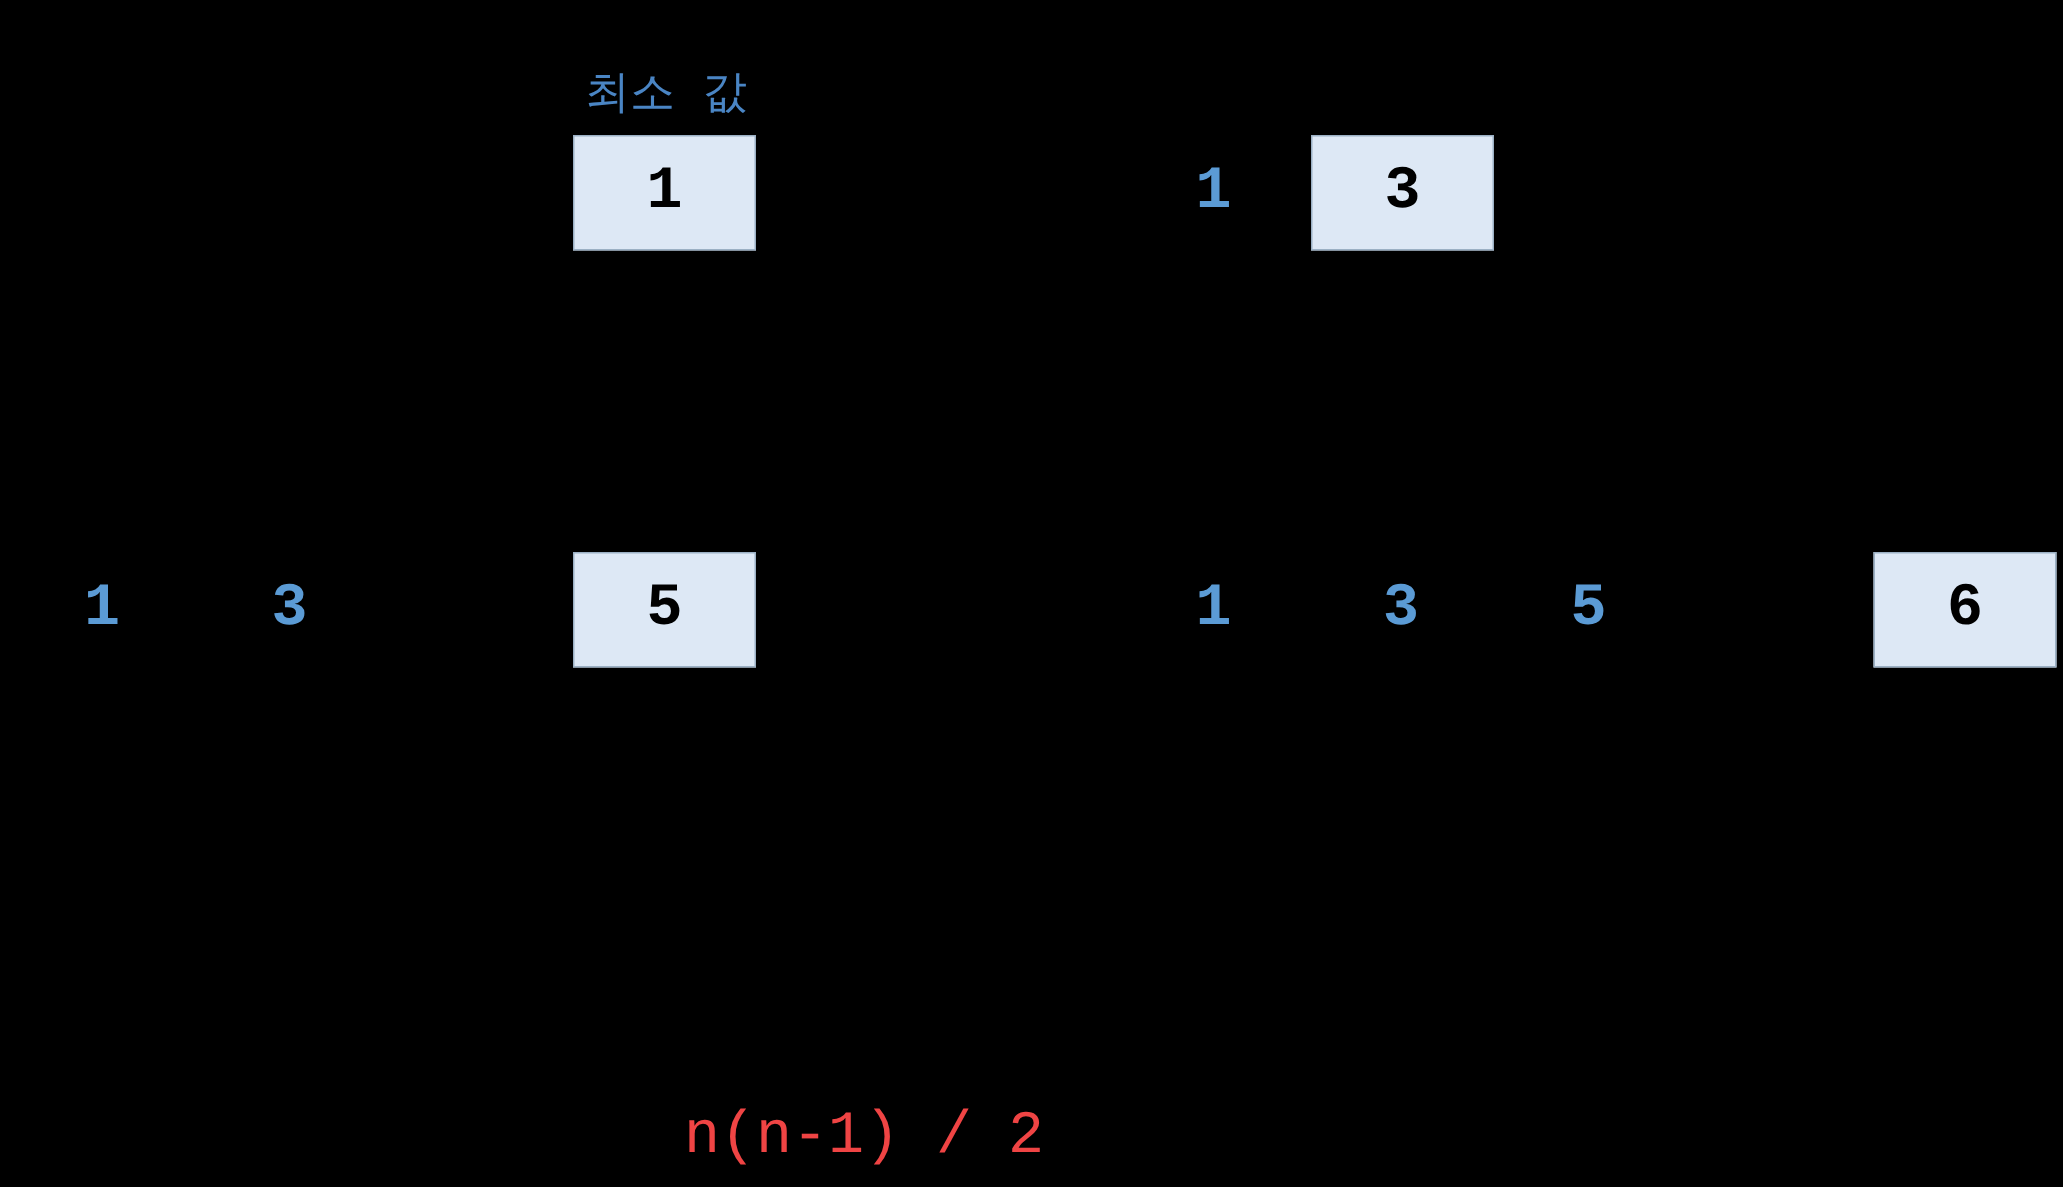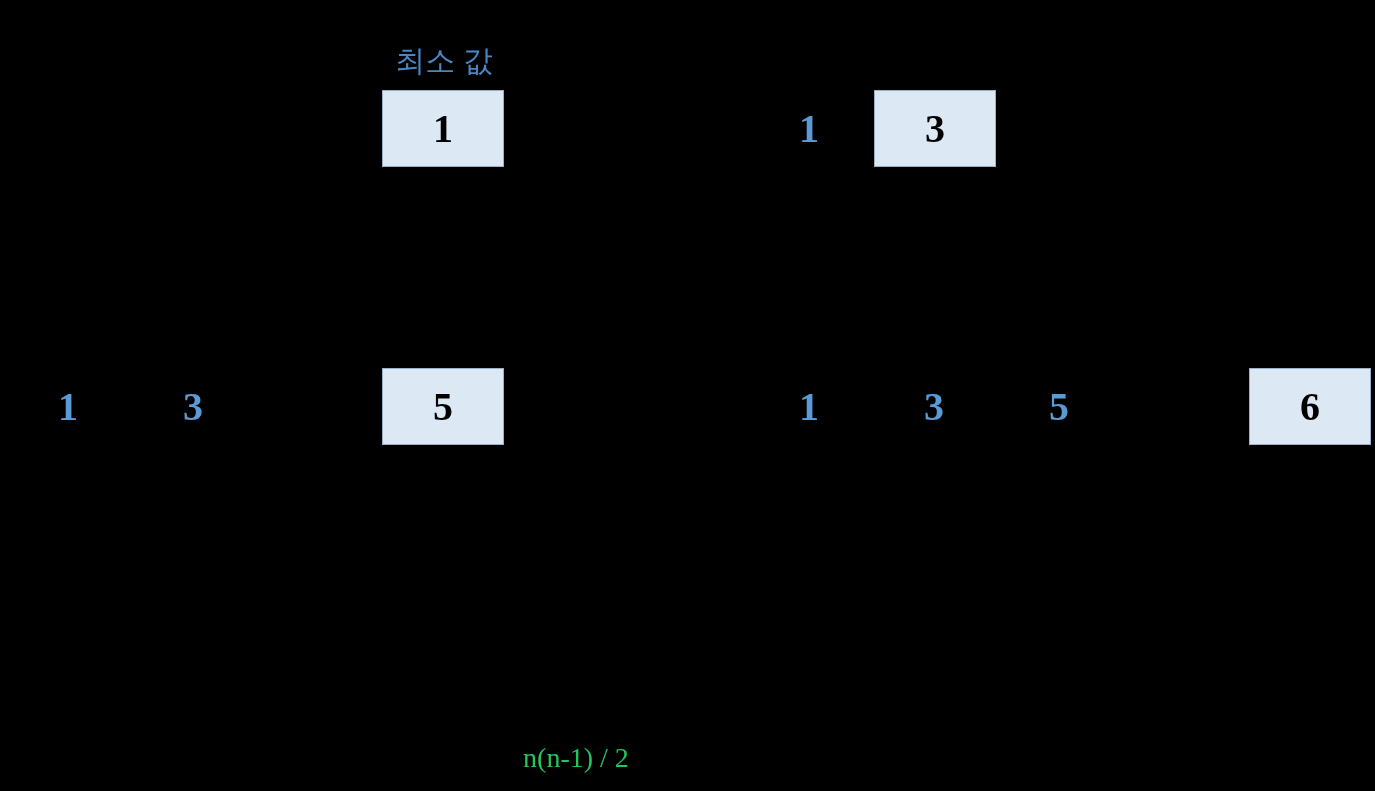--- a/index.html
+++ b/index.html
@@ -6,21 +6,21 @@
     margin: 0;
     padding: 0;
     background: #000000;
   }
   #slide {
     position: relative;
     width: 1375px;
     height: 791px;
     background: #000000;
     overflow: hidden;
-    font-family: Liberation Serif, serif;
+    font-family: Liberation Mono, monospace;
   }
   .item {
     position: absolute;
     display: flex;
     align-items: center;
     justify-content: center;
     box-sizing: border-box;
   }
   
   .value-plain {
@@ -46,22 +46,22 @@
     color: #4a85c4;
     font-size: 30px;
     font-weight: 400;
     white-space: nowrap;
     display: flex;
     align-items: center;
     justify-content: center;
   }
   .formula {
     position: absolute;
-    color: #22c55e;
-    font-size: 28px;
+    color: #ef4444;
+    font-size: 40px;
     font-weight: 400;
     white-space: nowrap;
     display: flex;
     align-items: center;
     justify-content: center;
   }
 </style>
 </head>
 <body>
 

